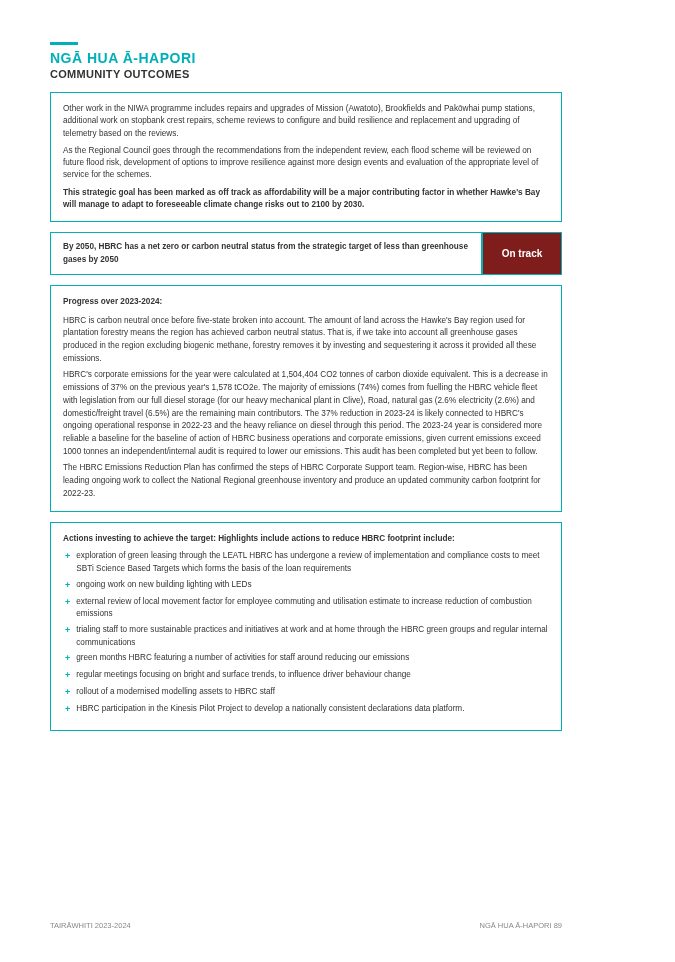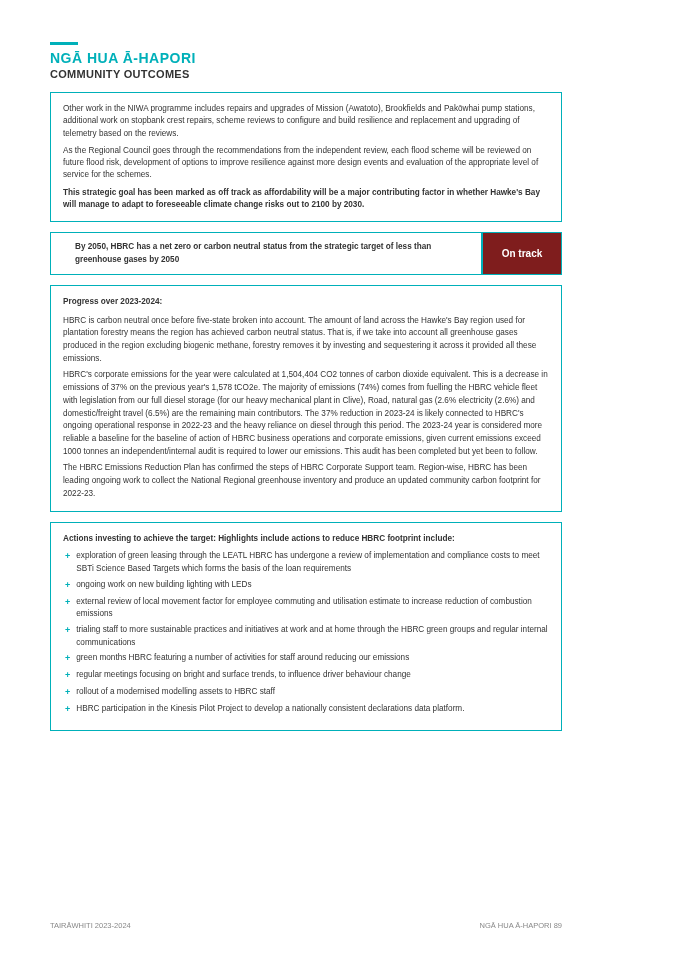--- a/index.html
+++ b/index.html
@@ -51,21 +51,21 @@
     .bold-text {
       font-weight: bold;
     }
     .highlight-row {
       display: flex;
       align-items: stretch;
       margin-bottom: 10px;
     }
     .highlight-text-box {
       border: 1.5px solid #00b0b9;
-      padding: 8px 24px;
+      padding: 8px 12px;
       flex: 1;
       font-size: 8.2px;
       color: #333;
       line-height: 1.5;
       font-weight: bold;
     }
     .on-track-badge {
       background: #7f1d1d;
       color: #fff;
       font-weight: bold;

